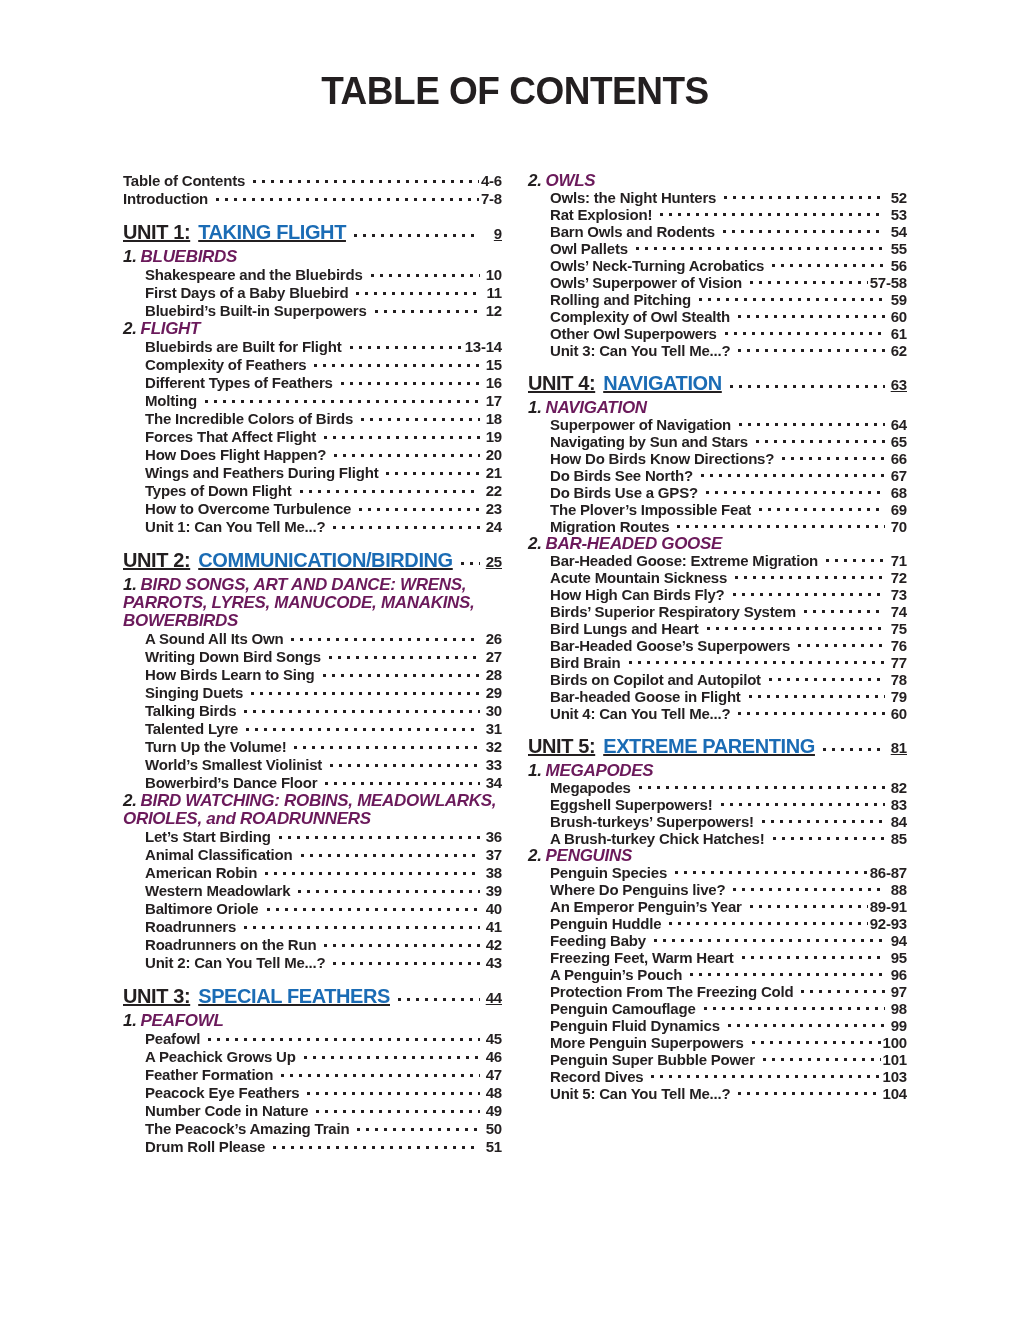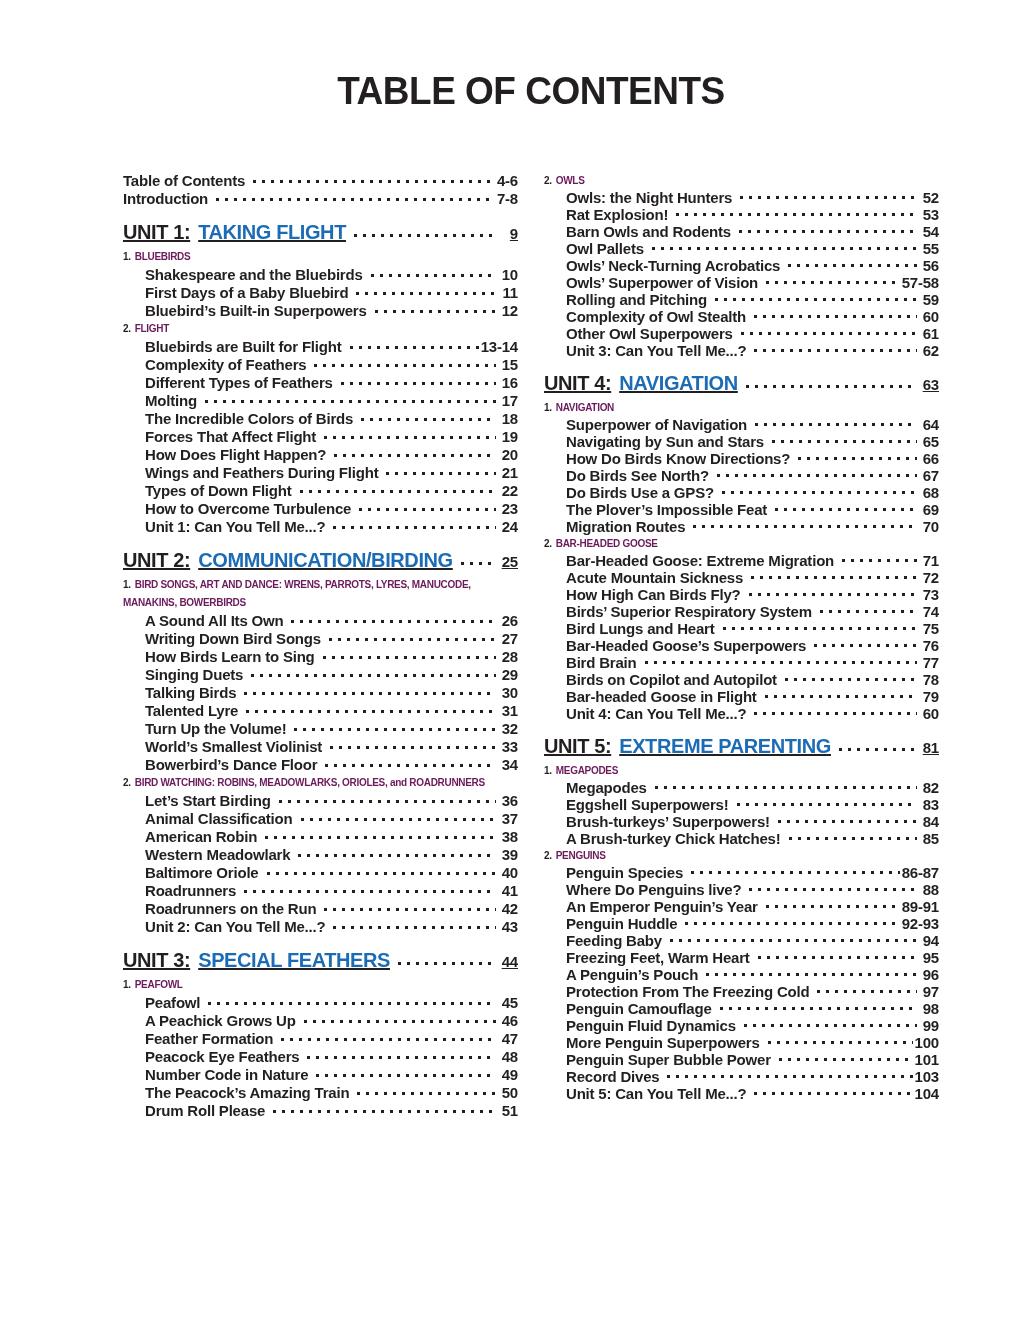--- a/index.html
+++ b/index.html
@@ -3,21 +3,21 @@
 <meta charset="utf-8">
 <style>
   * { margin:0; padding:0; box-sizing:border-box; }
   html, body { width:1024px; height:1325px; background:#ffffff; }
   body {
     font-family:"Liberation Sans","DejaVu Sans",sans-serif;
     font-weight:700;
     color:var(--text,#231f20);
     -webkit-font-smoothing:antialiased;
   }
-  .page { width:1024px; height:1325px; padding:70px 85px 0 123px; overflow:hidden; background:#ffffff; }
+  .page { width:1024px; height:1325px; padding:70px 117px 0 123px; overflow:hidden; background:#ffffff; }
   .title {
     text-align:center;
     font-size:37px;
     letter-spacing:-0.5px;
     margin-bottom:60px;
     transform:scaleY(1.04);
     transform-origin:top center;
   }
   .columns { display:flex; gap:26px; }
   .col { flex:1 1 0; min-width:0; }
@@ -31,21 +31,21 @@
   .dots {
     flex:1 1 12px; min-width:10px; align-self:stretch;
     margin:0 2px 0 5px;
     background-image:radial-gradient(circle, var(--text,#231f20) 1.5px, transparent 1.9px);
     background-size:9px 9px;
     background-repeat:repeat-x;
     background-position:left calc(100% - 4px);
   }
   .page-num { white-space:nowrap; min-width:20px; text-align:right; font-size:15px; letter-spacing:-0.2px; }
 
-  .section-header { font-size:10px; letter-spacing:-0.3px; }
+  .section-header { font-size:17px; letter-spacing:-0.3px;font-style:italic; }
   .section-number { color:var(--text,#231f20); margin-right:4px; }
   .section-title { color:var(--section-purple,#6b1a5b); }
 
   .unit-header { font-size:20px; line-height:24px; margin:12px 0 2px; letter-spacing:-0.4px;text-decoration:underline; }
   .unit-header .dots { background-position:left calc(100% - 6px); }
   .unit-prefix { white-space:nowrap; margin-right:8px; }
   .unit-title  { white-space:nowrap; color:var(--unit-blue,#1b6cb5); }
   .unit-header .page-num { font-size:15px; }
 </style>
 </head>

